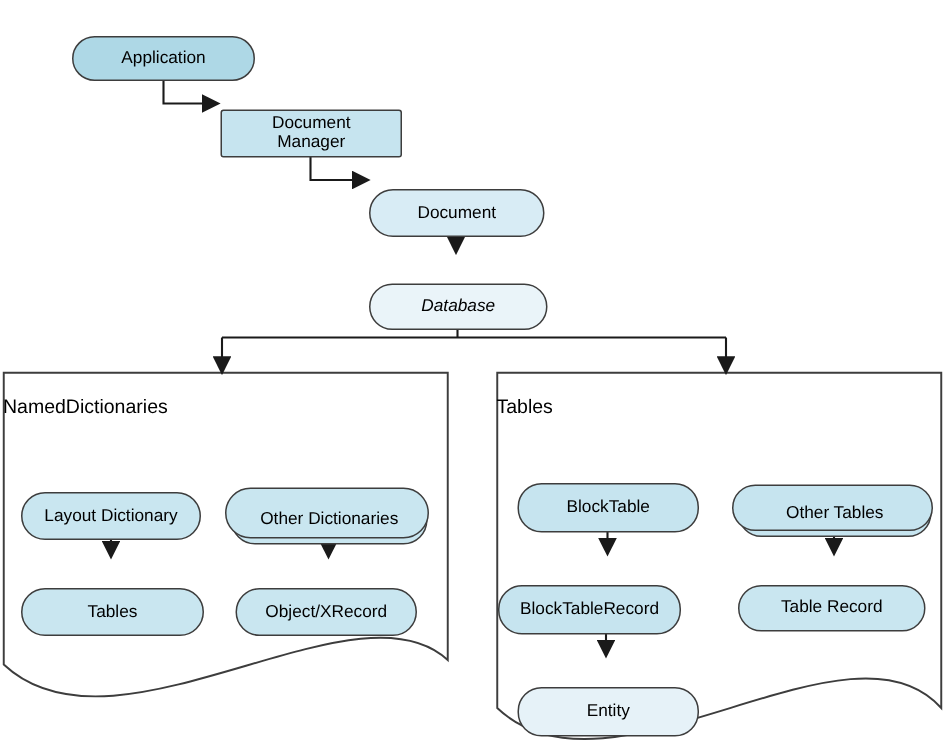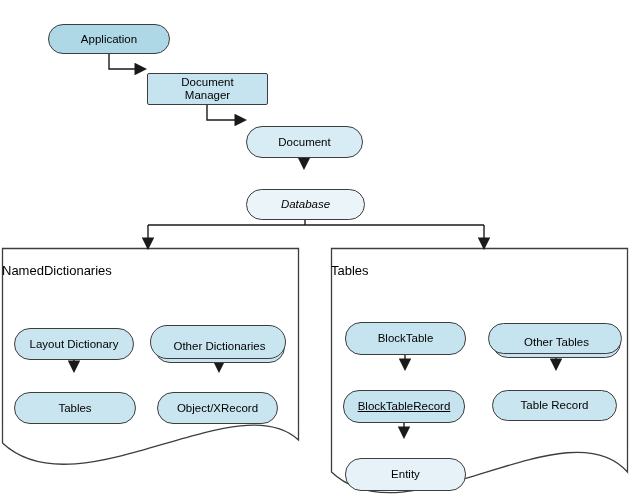--- a/index.html
+++ b/index.html
@@ -99,19 +99,19 @@
   <div class="node pill stack" style="--fill:#c9e6f0; left:154px; top:309px; width:131px; height:34px;">Other Dictionaries</div>
 
   <div class="node pill" style="--fill:#c9e6f0; left:14px; top:372px; width:122px; height:32px;">Tables</div>
 
   <div class="node pill" style="--fill:#c9e6f0; left:157px; top:372px; width:121px; height:32px;">Object/XRecord</div>
 
   <div class="node pill" style="--fill:#c6e4ef; left:345px; top:302px; width:121px; height:33px;">BlockTable</div>
 
   <div class="node pill stack" style="--fill:#c6e4ef; left:492px; top:307px; width:129px; height:31px;">Other Tables</div>
 
-  <div class="node pill" style="--fill:#c6e4ef; left:343px; top:370px; width:122px; height:33px;text-decoration:underline;">BlockTableRecord</div>
+  <div class="node pill" style="--fill:#c6e4ef; left:332px; top:370px; width:122px; height:33px;">BlockTableRecord</div>
 
   <div class="node pill" style="--fill:#c9e6f0; left:492px; top:370px; width:125px; height:31px;">Table Record</div>
 
   <div class="node pill" style="--fill:#e6f2f8; left:345px; top:438px; width:121px; height:33px;">Entity</div>
 
 </div>
 
 </body></html>

